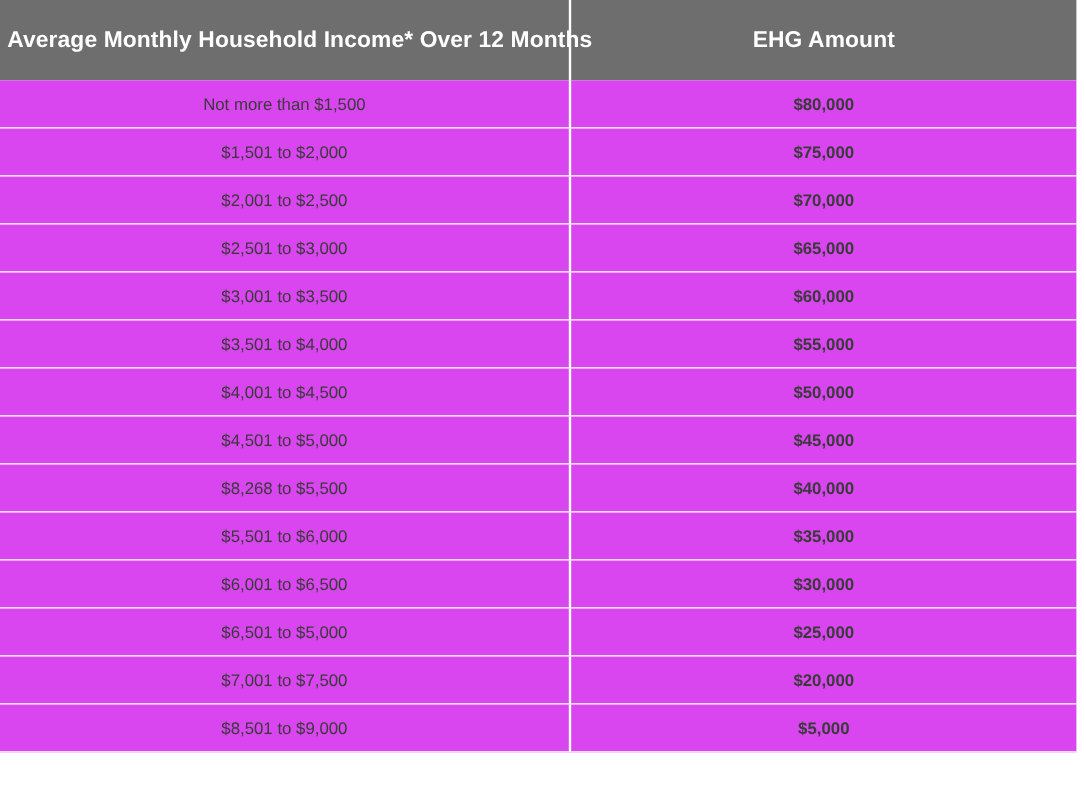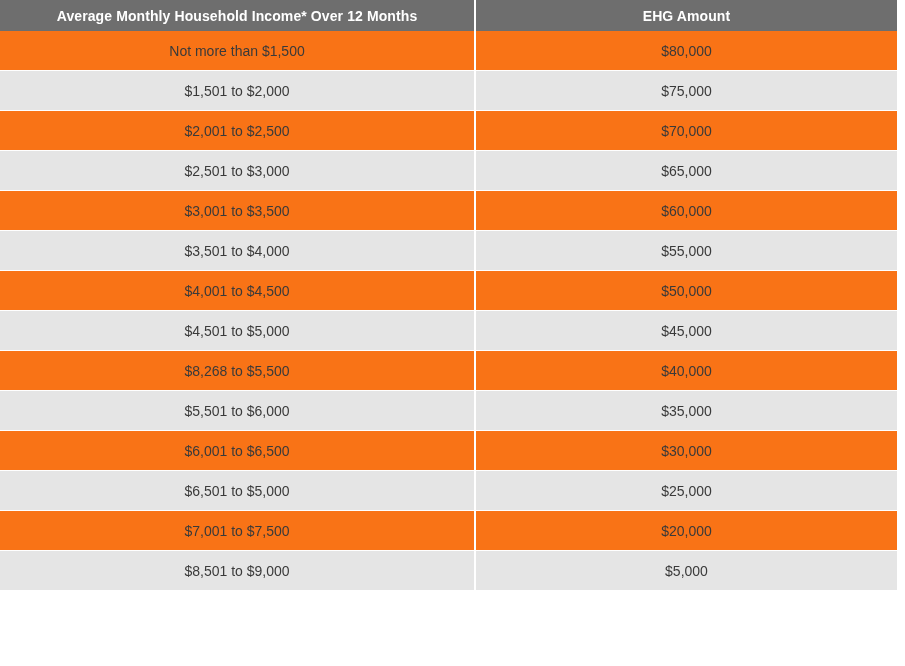--- a/index.html
+++ b/index.html
@@ -23,50 +23,51 @@
     border-collapse: collapse;
     table-layout: fixed;
     border-spacing: 0;
   }
   table.ehg-table col.col-income { width: 475px; }
   table.ehg-table col.col-amount { width: 422px; }
 
   table.ehg-table thead th {
     background: #6e6e6e;
     color: #ffffff;
-    font-size: 14px;
+    font-size: 19px;
     font-weight: bold;
     text-align: center;
     height: 31px;
-    padding: 0 6px;
+    padding: 18px 6px;
     border-right: 2px solid #ffffff;
     letter-spacing: 0.1px;
     white-space: nowrap;
   }
   table.ehg-table thead th:last-child {
     border-right: none;
   }
   table.ehg-table tbody td {
     height: 39px;
     font-size: 14px;
     color: #3a3a3a;
     text-align: center;
     padding: 0 6px;
     border-right: 2px solid #ffffff;
     border-bottom: 1px solid #ffffff;
     white-space: nowrap;
   }
   table.ehg-table tbody td:last-child {
     border-right: none;
+    font-weight: bold;
   }
   table.ehg-table tbody tr.row-odd td {
-    background: #f97316;
+    background: #d946ef;
   }
   table.ehg-table tbody tr.row-even td {
-    background: #e5e5e5;
+    background: #d946ef;
   }
 </style>
 </head>
 <body>
 
 <div class="table-wrap">
   <table class="ehg-table">
     <colgroup>
       <col class="col-income">
       <col class="col-amount">

